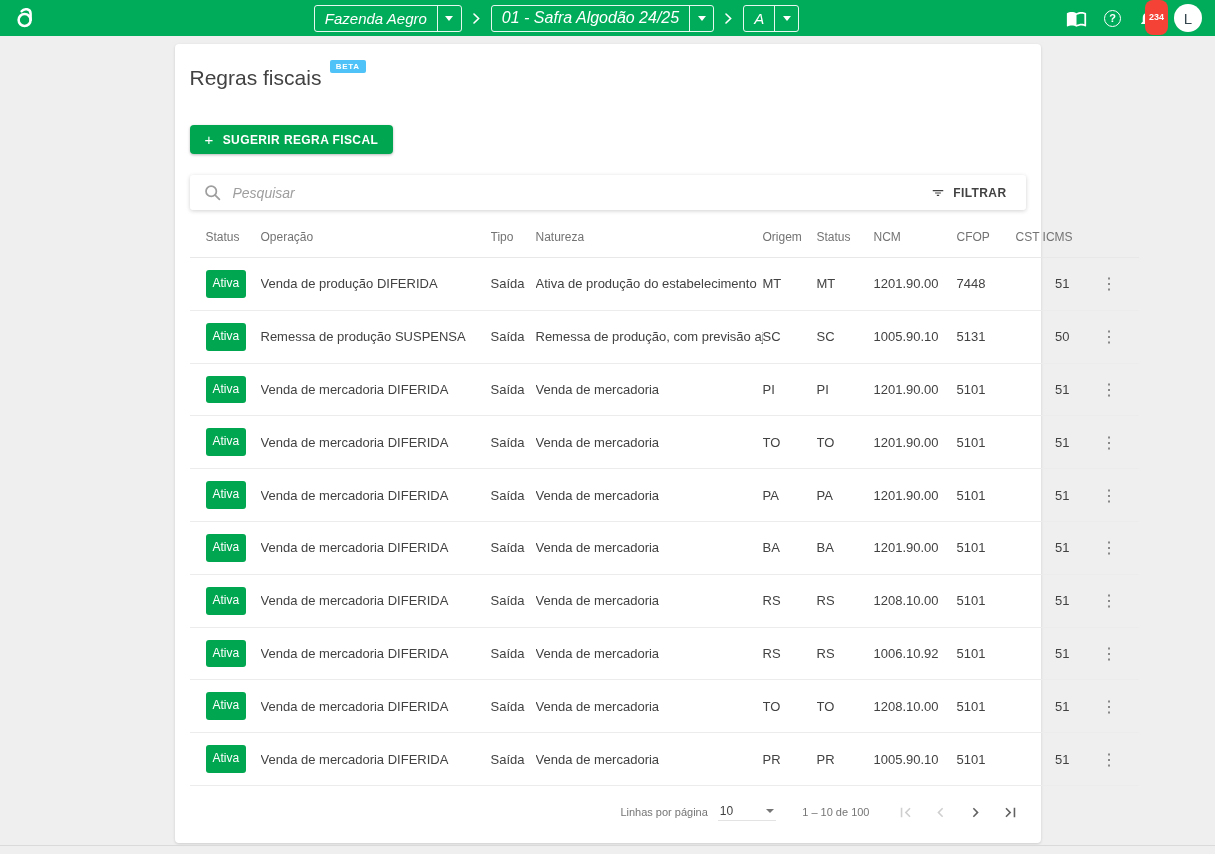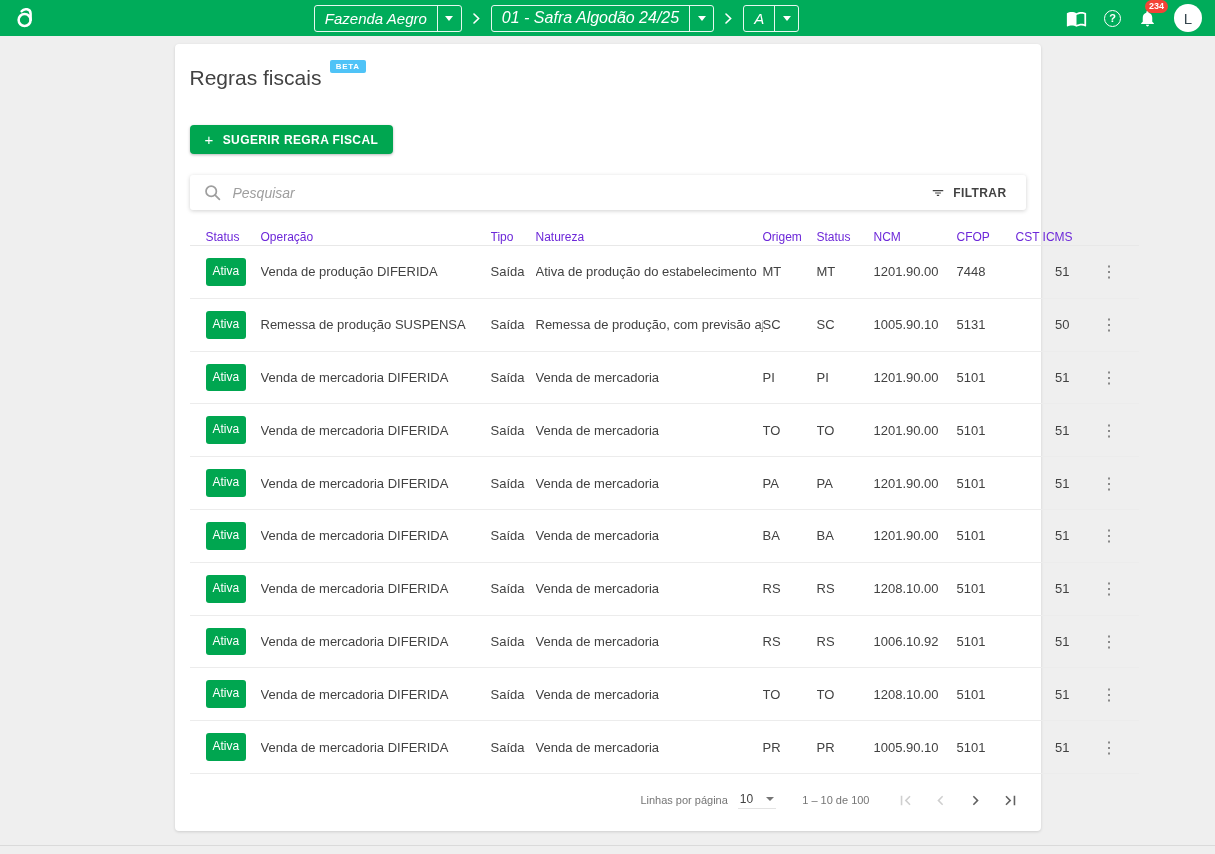--- a/index.html
+++ b/index.html
@@ -39,21 +39,21 @@
   .icon-btn { position:relative; display:flex; align-items:center; justify-content:center; cursor:pointer; background:none; border:none; padding:0; }
   .help-circle {
     width:17px; height:17px; border:1.6px solid #fff; border-radius:50%;
     color:#fff; font-size:11px; font-weight:bold;
     display:flex; align-items:center; justify-content:center;
   }
   .badge {
     position:absolute; top:-9px; right:-11px;
     background:#F44336; color:#fff;
     font-size:9px; font-weight:bold;
-    padding:2px 4px; border-radius:8px; line-height:1;
+    padding:13px 4px; border-radius:8px; line-height:1;
   }
   .avatar {
     width:28px; height:28px; border-radius:50%;
     background:#fff; color:#37474F;
     font-size:15px; display:flex; align-items:center; justify-content:center;
     cursor:pointer;
   }
 
   
   .card {
@@ -96,22 +96,22 @@
   .search-input::placeholder { color:#9e9e9e; font-style:italic; }
   .filter-btn {
     display:flex; align-items:flex-start; gap:7px;
     font-size:12px; font-weight:bold; color:#424242; letter-spacing:.4px;
     background:none; border:none; cursor:pointer; font-family:inherit;
   }
 
   
   table { width:100%; border-collapse:collapse; table-layout:fixed; margin-top:5px; }
   th {
-    text-align:left; font-size:12px; font-weight:400; color:#6d28d9;
-    padding:15px 0 1px; border-bottom:1px solid #e8e8e8;
+    text-align:left; font-size:12px; font-weight:400; color:#737373;
+    padding:15px 0 13px; border-bottom:1px solid #e8e8e8;
     white-space:nowrap; overflow:hidden;
   }
   td {
     font-size:13px; color:#424242;
     padding:12px 0; border-bottom:1px solid #ececec;
     white-space:nowrap; overflow:hidden;
   }
   th.first, td.first { padding-left:16px; }
   th.num-right, td.num-right { text-align:right; padding-right:10px; }
   th.kebab-col, td.kebab-col { text-align:center; }
@@ -123,21 +123,21 @@
   .kebab { color:#757575; font-size:16px; cursor:pointer; padding:0 6px; }
 
   
   .pagination {
     display:flex; align-items:center; justify-content:flex-end;
     gap:26px; padding:17px 6px 15px;
     font-size:11px; color:#757575;
   }
   .rpp { display:flex; align-items:center; gap:10px; }
   .rpp-select {
-    display:flex; align-items:center; gap:13px;
+    display:flex; align-items:center; gap:33px;
     font-size:12px; color:#424242;
     border-bottom:1px solid #e3e3e3; padding:0 2px 2px;
     cursor:pointer; background:none; border-top:none; border-left:none; border-right:none;
     font-family:inherit;
   }
   .caret-small { width:0; height:0; border-left:4px solid transparent; border-right:4px solid transparent; border-top:4px solid #757575; }
   .pager-icons { display:flex; align-items:center; gap:16px; }
   .pager-btn { background:none; border:none; padding:0; cursor:pointer; display:flex; }
 
   .page-bottom-divider {

